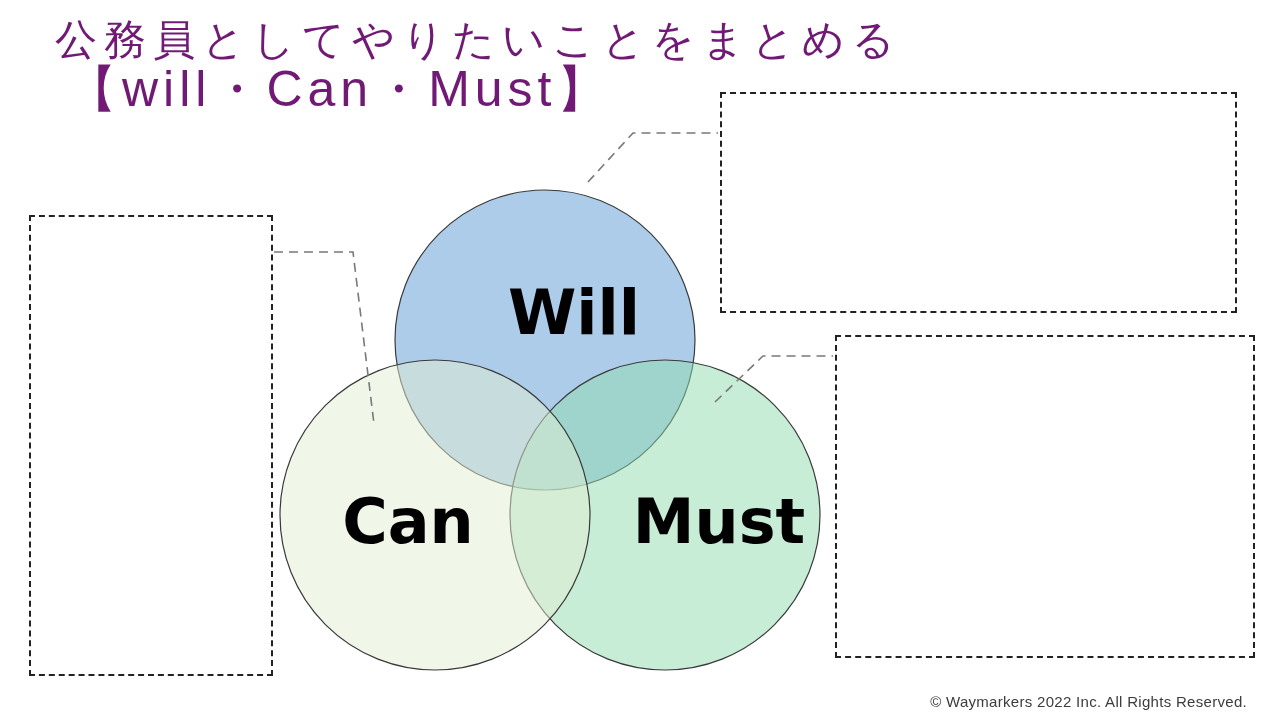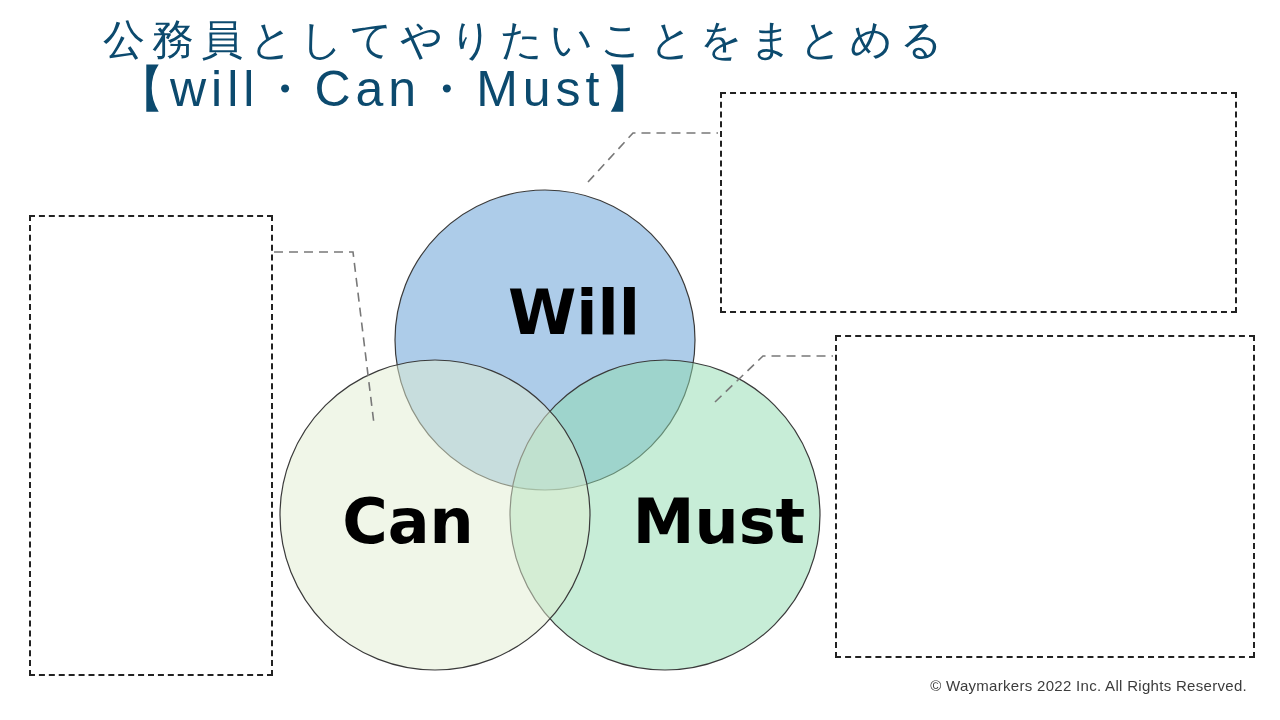--- a/index.html
+++ b/index.html
@@ -7,23 +7,22 @@
   body {
     position: relative;
     width: 1280px; height: 720px;
     background: #ffffff;
     overflow: hidden;
     font-family: "Liberation Sans", "DejaVu Sans", sans-serif;
   }
   .slide-title {
     position: absolute;
     left: 55px; top: 16px;
-    color: #0c4a6e;
+    color: #701a75;
     font-weight: 400;
-    margin-left: 48px;
   }
   .title-line1 {
     font-size: 42px;
     letter-spacing: 7px;
     line-height: 1.15;
     white-space: nowrap;
   }
   .title-line2 {
     font-size: 50px;
     letter-spacing: 5px;
@@ -52,21 +51,21 @@
   .callout-box {
     position: absolute;
     border: 2px dashed #222222;
     background: transparent;
   }
   .box-left   { left: 29px;  top: 215px; width: 244px; height: 461px; }
   .box-topright { left: 720px; top: 92px; width: 517px; height: 221px; }
   .box-bottomright { left: 835px; top: 335px; width: 420px; height: 323px; }
   .footer-credit {
     position: absolute;
-    right: 33px; bottom: 26px;
+    right: 33px; bottom: 10px;
     font-size: 15px;
     color: #3c3c3c;
     letter-spacing: 0.3px;
     white-space: nowrap;
   }
 </style>
 </head>
 <body>
 
 <header class="slide-title">

